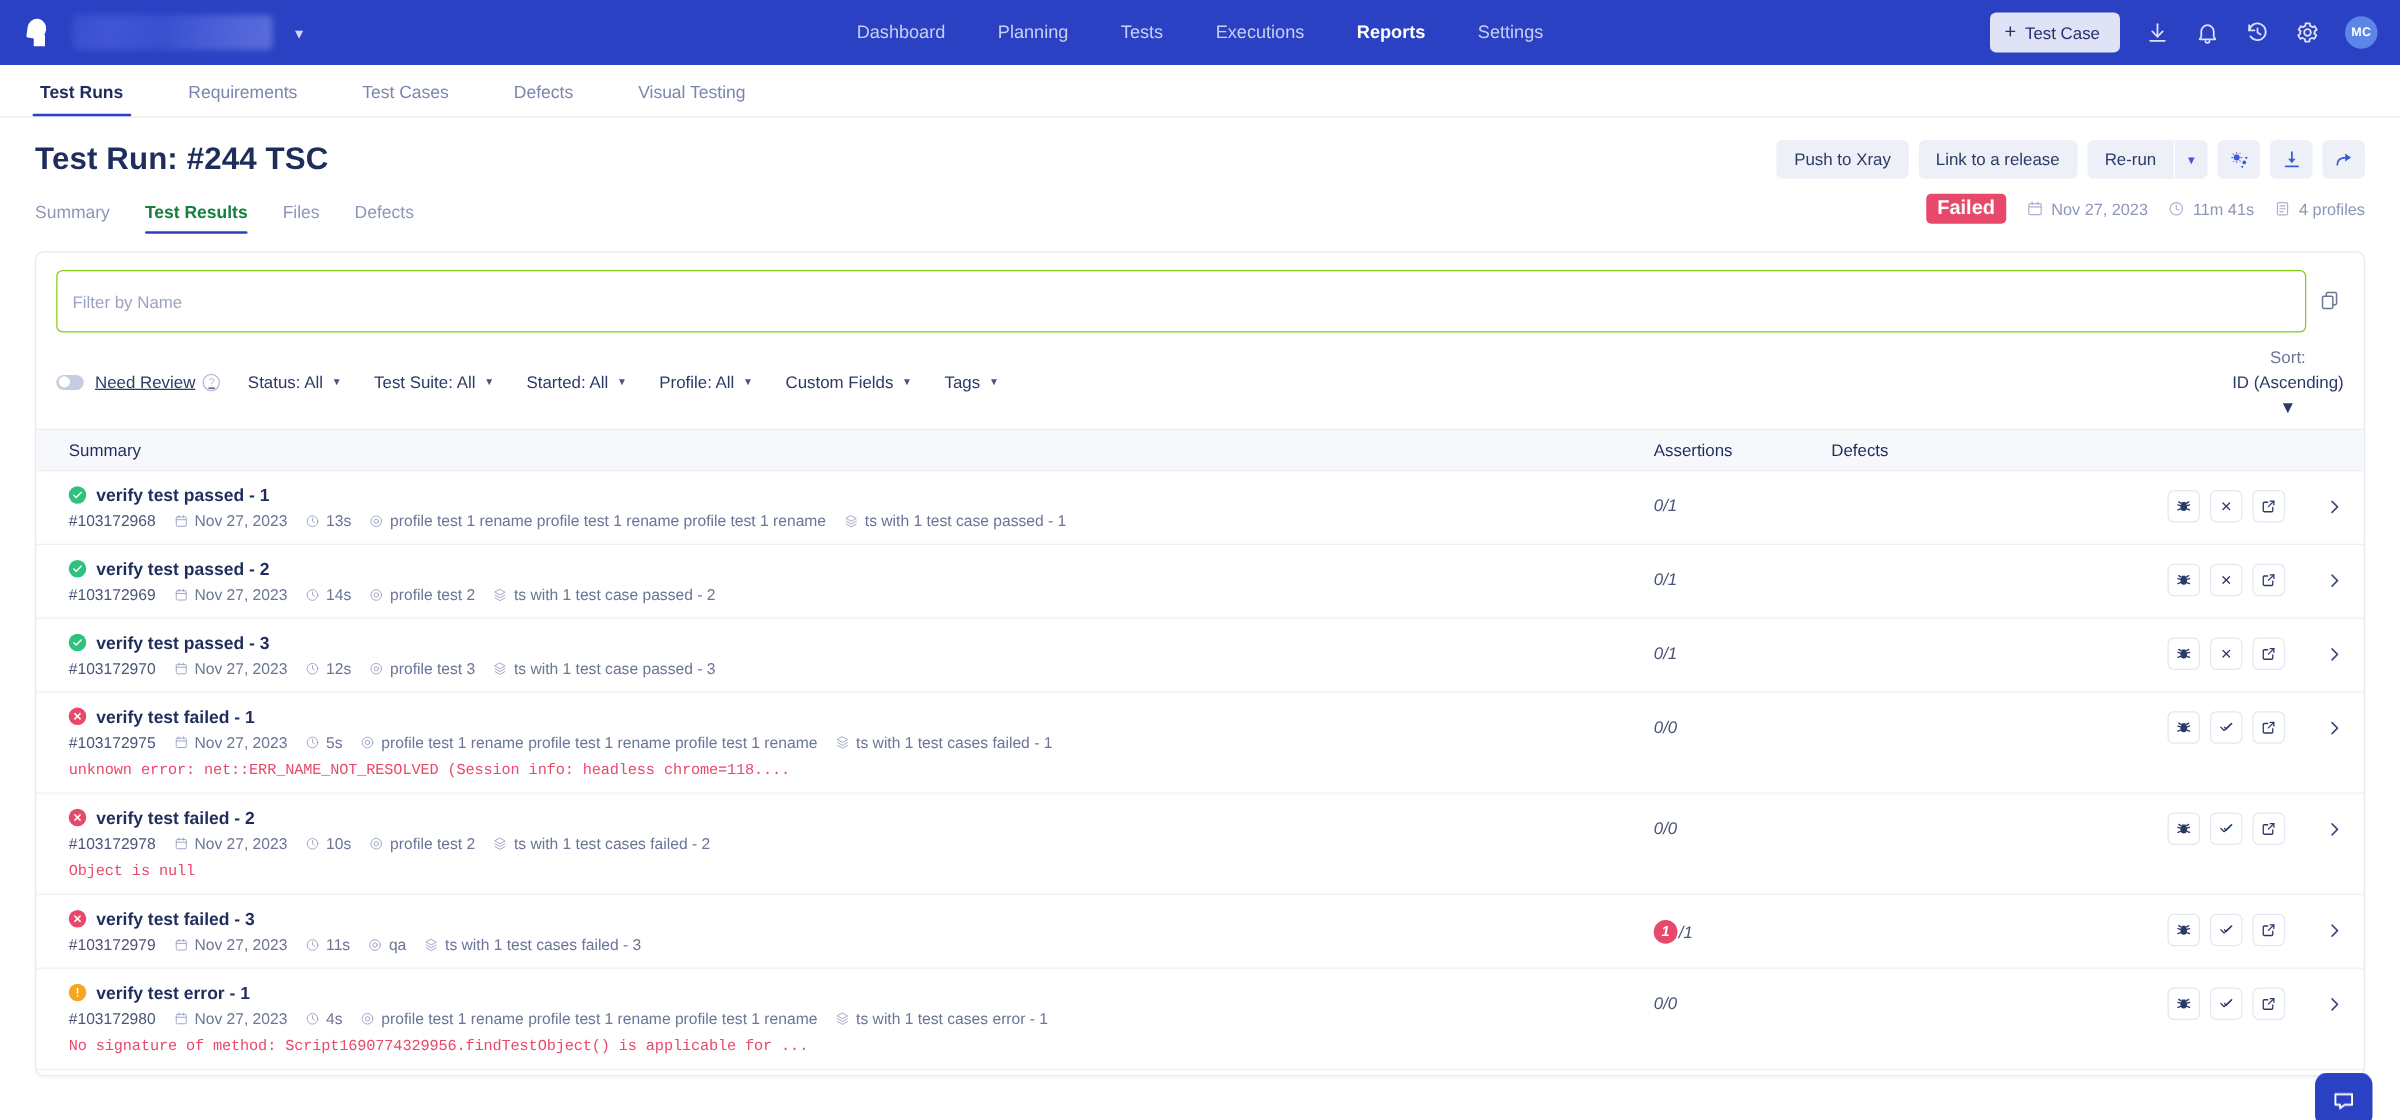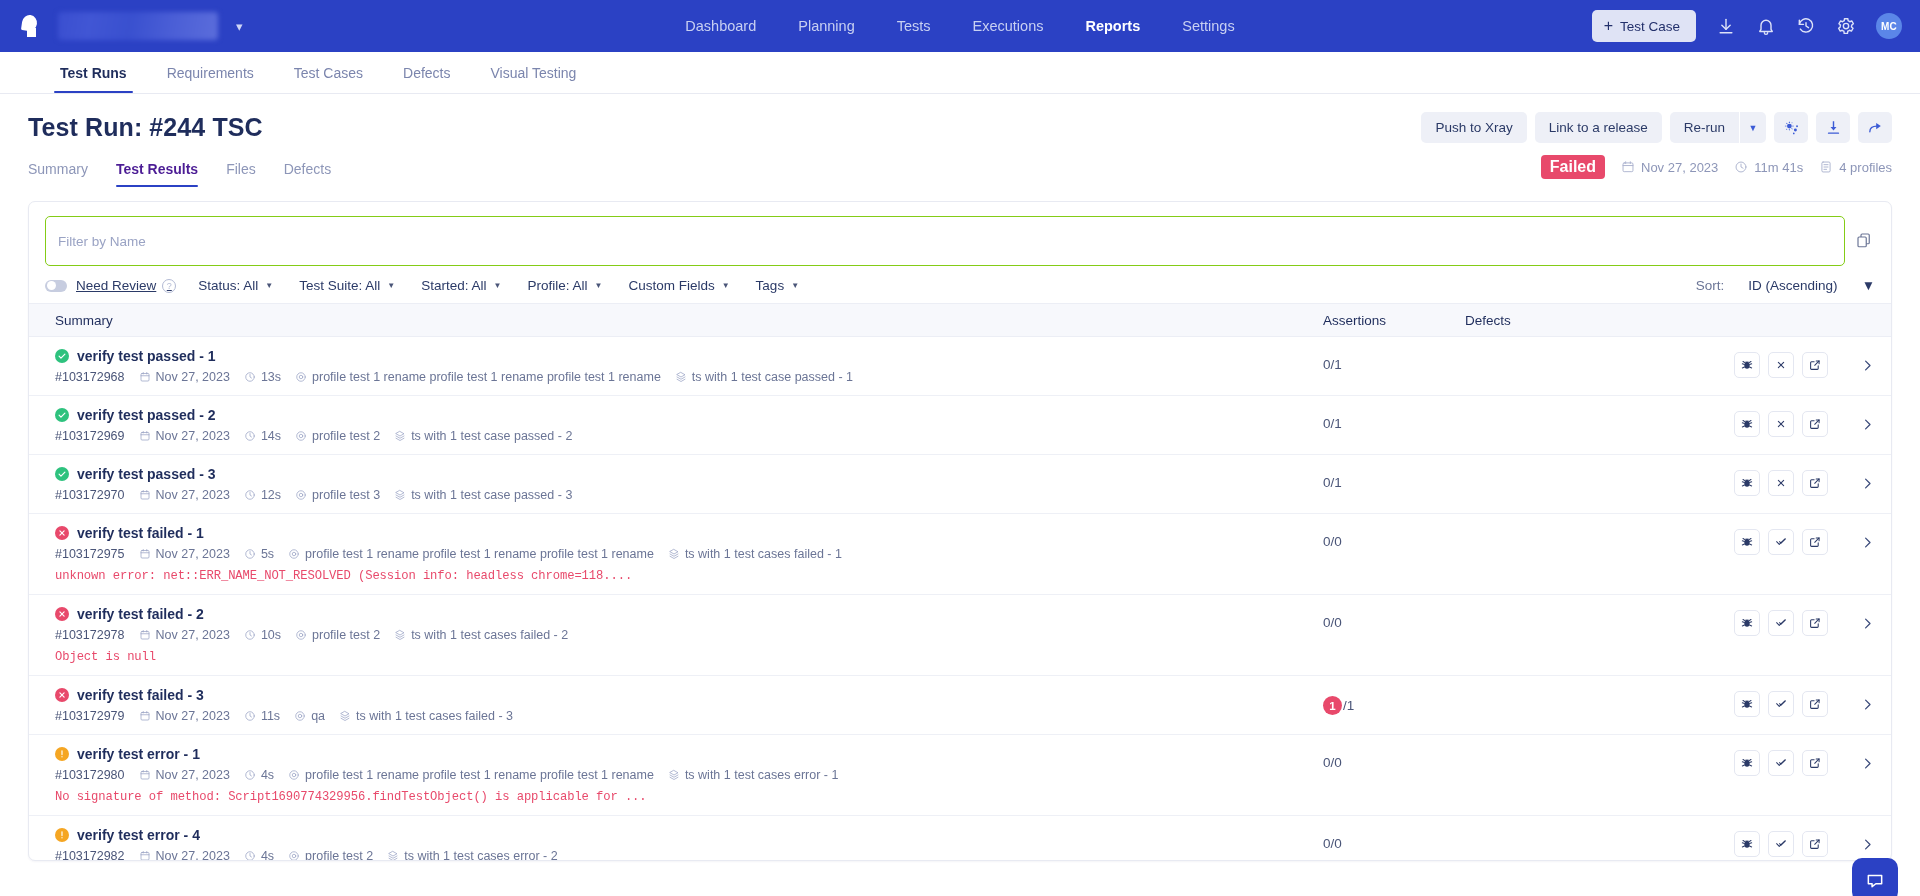--- a/index.html
+++ b/index.html
@@ -64,21 +64,21 @@
   .avatar {
     width: 26px; height: 26px; border-radius: 50%;
     background: #5b86e8; color: #fff; font-size: 10px; font-weight: 700;
     display: flex; align-items: center; justify-content: center;
     cursor: pointer; letter-spacing: .3px;
   }
 
   
   .subtabs {
     height: 42px; background: #fff; display: flex; align-items: stretch;
-    padding-left: 40px; border-bottom: 1px solid #e8eaf2; gap: 0;
+    padding-left: 12px; border-bottom: 1px solid #e8eaf2; gap: 12px;
   }
   .subtab {
     display: flex; align-items: center; padding: 0 20px;
     font-size: 14px; color: #7b85ad; cursor: pointer; position: relative;
   }
   .subtab.active { color: #1f2d5c; font-weight: 600; }
   .subtab.active::after {
     content: ""; position: absolute; left: 14px; right: 14px; bottom: 0;
     height: 2.5px; background: #2b41c4; border-radius: 2px;
   }
@@ -115,21 +115,21 @@
     stroke: #3c5bd6; stroke-width: 1.9; fill: none;
     stroke-linecap: round; stroke-linejoin: round;
   }
   .ibtn svg .fillblue { fill: #3c5bd6; stroke: none; }
 
   .tabs-row { display: flex; align-items: flex-end; margin-top: 12px; position: relative; }
   .rtab {
     font-size: 14px; color: #8d96b8; padding: 6px 16px 10px 0; margin-right: 12px;
     cursor: pointer; position: relative;
   }
-  .rtab.active { color: #4c1d95; font-weight: 600; }
+  .rtab.active { color: #15803d; font-weight: 600; }
   .rtab.active::after {
     content: ""; position: absolute; left: 0; right: 16px; bottom: 0;
     height: 2.5px; background: #2b41c4; border-radius: 2px;
   }
   .meta {
     margin-left: auto; display: flex; align-items: center; gap: 16px;
     padding-bottom: 8px;
   }
   .badge-failed {
     background: #e8496b; color: #fff; font-size: 16px; font-weight: 700;
@@ -184,21 +184,21 @@
     color: #b2bad4; font-size: 9px; display: flex; align-items: center;
     justify-content: center; cursor: pointer;
   }
   .fdrop {
     font-size: 13.5px; color: #2b3a67; display: flex; align-items: center;
     gap: 7px; cursor: pointer; margin-right: 26px; white-space: nowrap;
   }
   .fdrop .cv { font-size: 8px; color: #4a5578; }
   .sort {
     margin-left: auto; font-size: 13.5px; color: #2b3a67;
-    display: flex; align-items: center; gap: 24px; cursor: pointer;
+    display: flex; align-items: center; gap: 5px; cursor: pointer; flex-direction: column;
   }
   .sort .lbl { color: #6b7596; }
 
   
   .thead {
     display: flex; align-items: center; height: 34px;
     background: #f7f8fc; border-top: 1px solid #eceef5; border-bottom: 1px solid #eceef5;
     font-size: 13.5px; color: #1f2d5c; padding: 0 16px;
   }
   .col-summary { flex: 1; padding-left: 10px; }
@@ -235,21 +235,21 @@
   .rm svg { width: 12px; height: 12px; flex: 0 0 auto; }
   .rm svg path, .rm svg circle, .rm svg rect, .rm svg line, .rm svg polyline, .rm svg polygon {
     stroke: #9aa3c4; stroke-width: 1.5; fill: none; stroke-linecap: round; stroke-linejoin: round;
   }
   .errmsg {
     margin-top: 8px; font-family: "Liberation Mono", monospace;
     font-size: 12.2px; color: #e8496b; letter-spacing: -.1px;
   }
   .rassert {
     width: 142px; flex: 0 0 auto; font-size: 13.5px; color: #4a5578;
-    padding-top: 9px; display: flex; align-items: center;
+    padding-top: 9px; display: flex; align-items: center; font-style: italic;
   }
   .abadge {
     background: #e8496b; color: #fff; width: 19px; height: 19px; border-radius: 50%;
     display: inline-flex; align-items: center; justify-content: center;
     font-size: 11.5px; font-weight: 700; margin-right: 1px;
   }
   .rdefects { width: 180px; flex: 0 0 auto; }
   .ractions {
     width: 230px; flex: 0 0 auto; display: flex; align-items: center;
     justify-content: flex-end; gap: 8px; padding-top: 4px;

